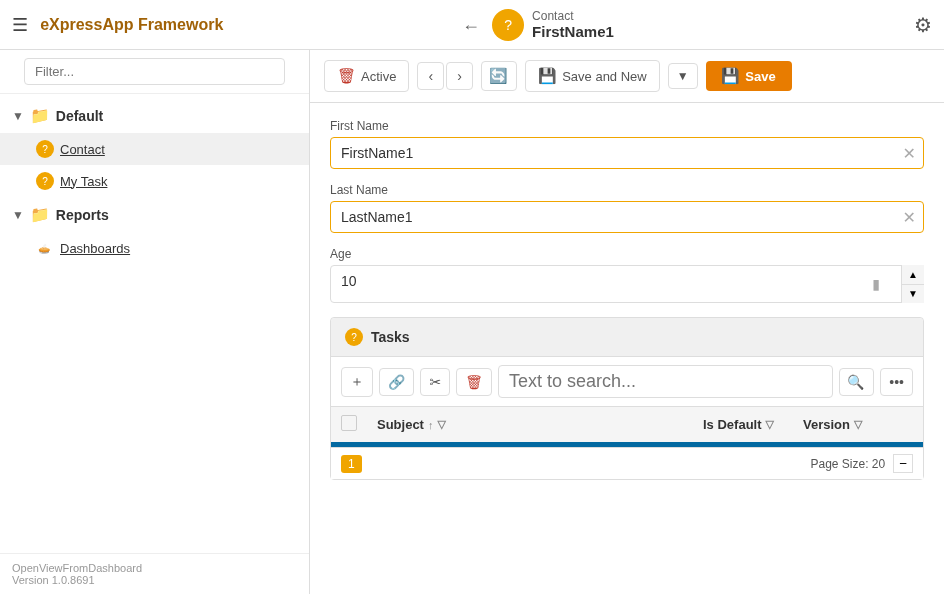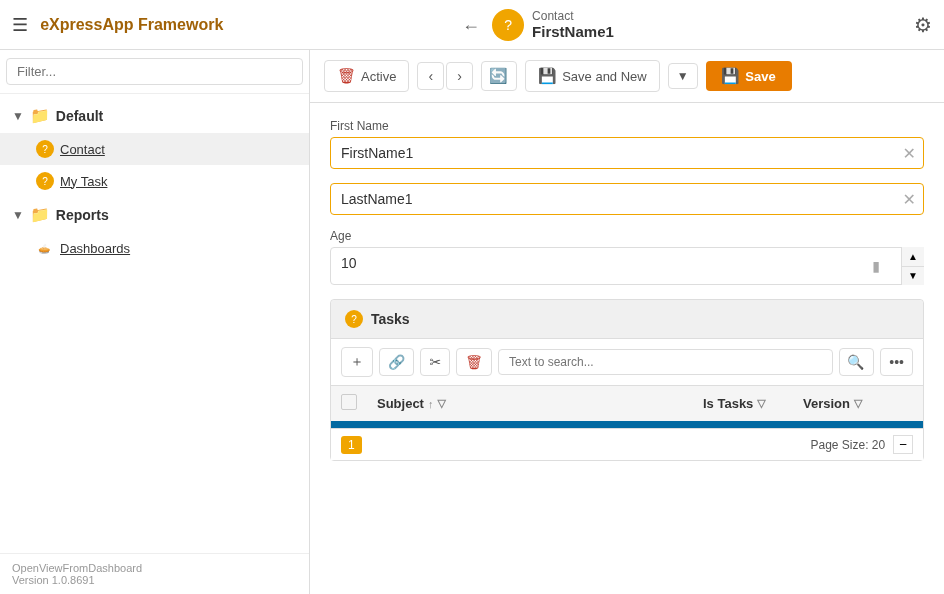--- a/index.html
+++ b/index.html
@@ -13,21 +13,21 @@
     .contact-avatar { width: 32px; height: 32px; border-radius: 50%; background: #f0a500; display: flex; align-items: center; justify-content: center; color: #fff; font-size: 14px; }
     .contact-label { display: flex; flex-direction: column; }
     .contact-label-top { font-size: 12px; color: #666; }
     .contact-label-name { font-size: 15px; font-weight: 700; color: #333; }
     .settings-icon { font-size: 20px; color: #555; cursor: pointer; }
 
     .main-area { display: flex; flex: 1; overflow: hidden; }
 
     
     .sidebar { width: 310px; border-right: 1px solid #ddd; display: flex; flex-direction: column; background: #fff; }
-    .search-box { padding: 8px 6px; border-bottom: 1px solid #eee; }
+    .search-box { padding: 8px 24px; border-bottom: 1px solid #eee; }
     .search-box input { width: 100%; border: 1px solid #ddd; border-radius: 4px; padding: 5px 10px; font-size: 13px; color: #999; outline: none; }
     .nav-tree { flex: 1; overflow-y: auto; padding: 4px 0; }
     .nav-group { }
     .nav-group-header { display: flex; align-items: center; gap: 6px; padding: 8px 12px; font-weight: 700; font-size: 14px; cursor: pointer; }
     .nav-group-header .folder-icon { color: #f0a500; font-size: 16px; }
     .nav-group-header .chevron { font-size: 12px; color: #666; }
     .nav-item { display: flex; align-items: center; gap: 6px; padding: 7px 12px 7px 36px; cursor: pointer; text-decoration: none; color: #333; font-size: 13px; }
     .nav-item.active { background: #f0f0f0; }
     .nav-item .item-icon { width: 18px; height: 18px; border-radius: 50%; background: #f0a500; display: flex; align-items: center; justify-content: center; color: #fff; font-size: 10px; flex-shrink: 0; }
     .nav-item .item-icon.pie { background: none; }
@@ -60,26 +60,26 @@
     .age-spin-up, .age-spin-down { flex: 1; padding: 0 6px; background: #f5f5f5; cursor: pointer; display: flex; align-items: center; justify-content: center; font-size: 10px; border: none; }
     .age-spin-up { border-bottom: 1px solid #ddd; }
 
     .tasks-section { background: #f9f9f9; border: 1px solid #ddd; border-radius: 4px; margin-bottom: 16px; }
     .tasks-header { display: flex; align-items: center; gap: 8px; padding: 10px 14px; border-bottom: 1px solid #ddd; background: #f0f0f0; border-radius: 4px 4px 0 0; }
     .tasks-header .task-icon { width: 18px; height: 18px; border-radius: 50%; background: #f0a500; display: flex; align-items: center; justify-content: center; color: #fff; font-size: 10px; }
     .tasks-title { font-size: 14px; font-weight: 600; }
 
     .tasks-toolbar { display: flex; align-items: center; gap: 6px; padding: 8px 10px; border-bottom: 1px solid #ddd; background: #fff; }
     .task-btn { padding: 5px 8px; border: 1px solid #ddd; border-radius: 4px; background: #fff; cursor: pointer; font-size: 14px; color: #555; }
-    .task-search { flex: 1; border: 1px solid #ddd; border-radius: 4px; padding: 5px 10px; font-size: 12px; color: #999; outline: none; }
+    .task-search { flex: 1; border: 1px solid #ddd; border-radius: 4px; padding: 5px 10px; font-size: 18px; color: #999; outline: none; }
     .task-search-btn { padding: 5px 8px; border: 1px solid #ddd; border-radius: 4px; background: #fff; cursor: pointer; color: #f0a500; font-size: 14px; }
     .task-more-btn { padding: 5px 8px; border: 1px solid #ddd; border-radius: 4px; background: #fff; cursor: pointer; font-size: 14px; color: #555; }
 
     .tasks-table { width: 100%; border-collapse: collapse; }
-    .tasks-table th { background: #f5f5f5; padding: 8px 10px; text-align: left; font-size: 13px; font-weight: 600; border-bottom: 7px solid #0369a1; color: #333; }
+    .tasks-table th { background: #f5f5f5; padding: 8px 10px; text-align: left; font-size: 13px; font-weight: 600; border-bottom: 5px solid #0369a1; color: #333; }
     .tasks-table td { padding: 8px 10px; border-bottom: 1px solid #eee; font-size: 13px; }
     .col-check { width: 30px; }
     .col-subject { }
     .col-isactive { width: 100px; }
     .col-priority { width: 130px; }
     .sort-icon { font-size: 11px; color: #888; }
     .filter-icon { font-size: 11px; color: #888; cursor: pointer; }
     .flag-icon { color: #2ecc71; font-size: 13px; margin-right: 4px; }
     .checkbox-cell { width: 16px; height: 16px; border: 1px solid #ccc; border-radius: 2px; display: inline-block; }
     .th-inner { display: flex; align-items: center; gap: 4px; }
@@ -175,20 +175,21 @@
 
       <div class="form-group">
         <label class="form-label">First Name</label>
         <div class="form-input-wrap">
           <input type="text" class="form-input" value="FirstName1" style="">
           <span class="form-input-clear">✕</span>
         </div>
       </div>
 
       <div class="form-group">
+        <label class="form-label">Last Name</label>
         <div class="form-input-wrap">
           <input type="text" class="form-input" value="LastName1" style="">
           <span class="form-input-clear">✕</span>
         </div>
       </div>
 
       <div class="form-group">
         <label class="form-label">Age</label>
         <div class="form-input-wrap" style="position:relative;">
           <input type="text" class="form-input-age" value="10" style="">
@@ -222,21 +223,21 @@
               </th>
               <th class="col-subject">
                 <div class="th-inner">
                   <span>Subject</span>
                   <span class="sort-icon">↑</span>
                   <span class="filter-icon">▽</span>
                 </div>
               </th>
               <th class="col-isactive">
                 <div class="th-inner">
-                  <span>Is Tasks</span>
+                  <span>Is Default</span>
                   <span class="filter-icon">▽</span>
                 </div>
               </th>
               <th class="col-priority">
                 <div class="th-inner">
                   <span>Version</span>
                   <span class="filter-icon">▽</span>
                 </div>
               </th>
             </tr>

